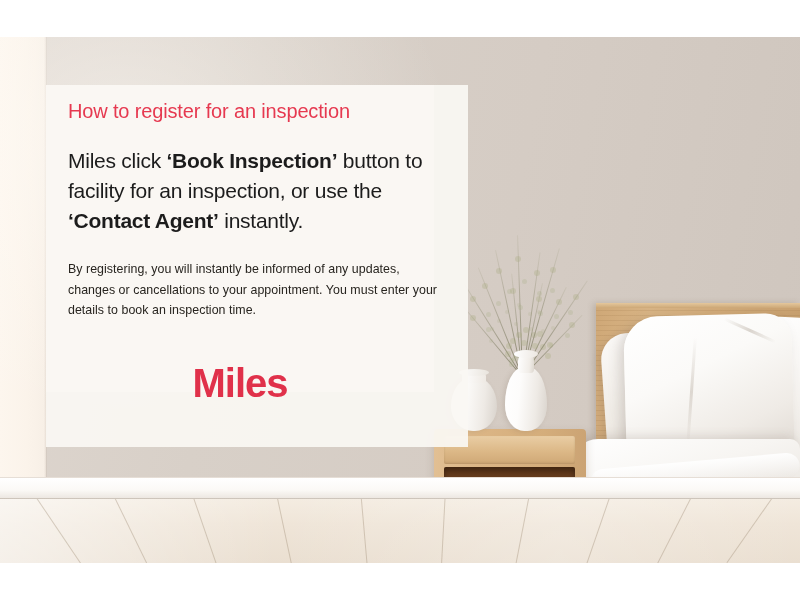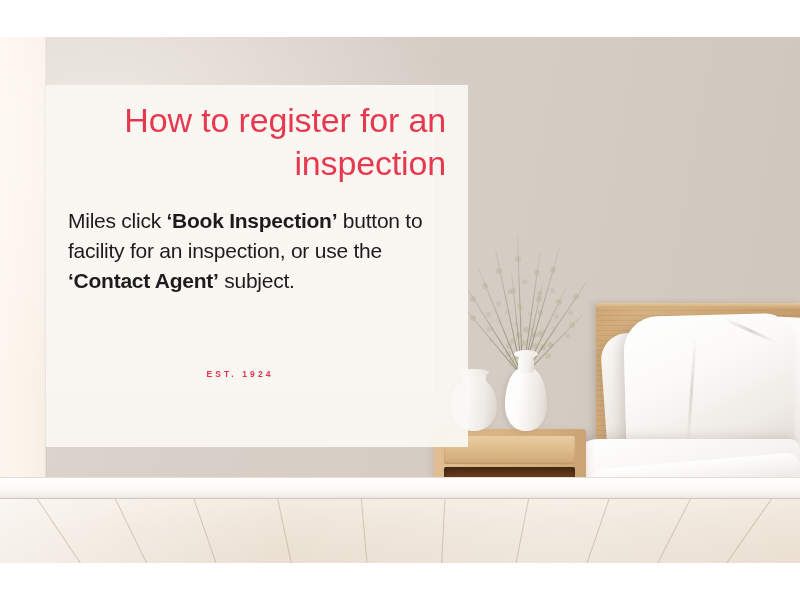--- a/index.html
+++ b/index.html
@@ -359,25 +359,24 @@
     width: 422px; height: 362px;
     z-index: 25;
     box-sizing: border-box;
     padding: 14px 22px 0 22px;
   }
 
   .headline {
     margin: 0;
     padding: 0;
     color: #e63950;
-    font-size: 34px;
+    font-size: 20px;
     font-weight: 400;
     letter-spacing: -0.15px;
     line-height: 1.25;
-    text-align: right;
   }
 
   .lede {
     margin: 22px 0 0 0;
     color: #1c1c1c;
     font-size: 21px;
     font-weight: 400;
     line-height: 1.42;
     letter-spacing: -0.25px;
   }
@@ -559,25 +558,26 @@
         <div class="plank" style="left: 778px; transform: rotate(35deg);"></div>
       </div>
   </div>
 
   <div class="card"></div>
   <div class="card-solid"></div>
 
   <div class="card-inner">
     <h1 class="headline">How to register for an inspection</h1>
 
-    <p class="lede"><span>Miles click </span><b>‘Book Inspection’</b><span> button to facility for an inspection, or use the </span><b>‘Contact Agent’</b><span> subject.</span></p>
-
+    <p class="lede"><span>Miles click </span><b>‘Book Inspection’</b><span> button to facility for an inspection, or use the </span><b>‘Contact Agent’</b><span> instantly.</span></p>
+
+    <p class="body-para">By registering, you will instantly be informed of any updates, changes or cancellations to your appointment. You must enter your details to book an inspection time.</p>
 
 
     <div class="logo-wrap">
-      <div class="logo-est">EST. 1924</div>
+      <div class="logo-word">Miles</div>
     </div>
   </div>
 
   <div class="band-top"></div>
   <div class="band-bottom"></div>
 
 </div>
 
 </body></html>

